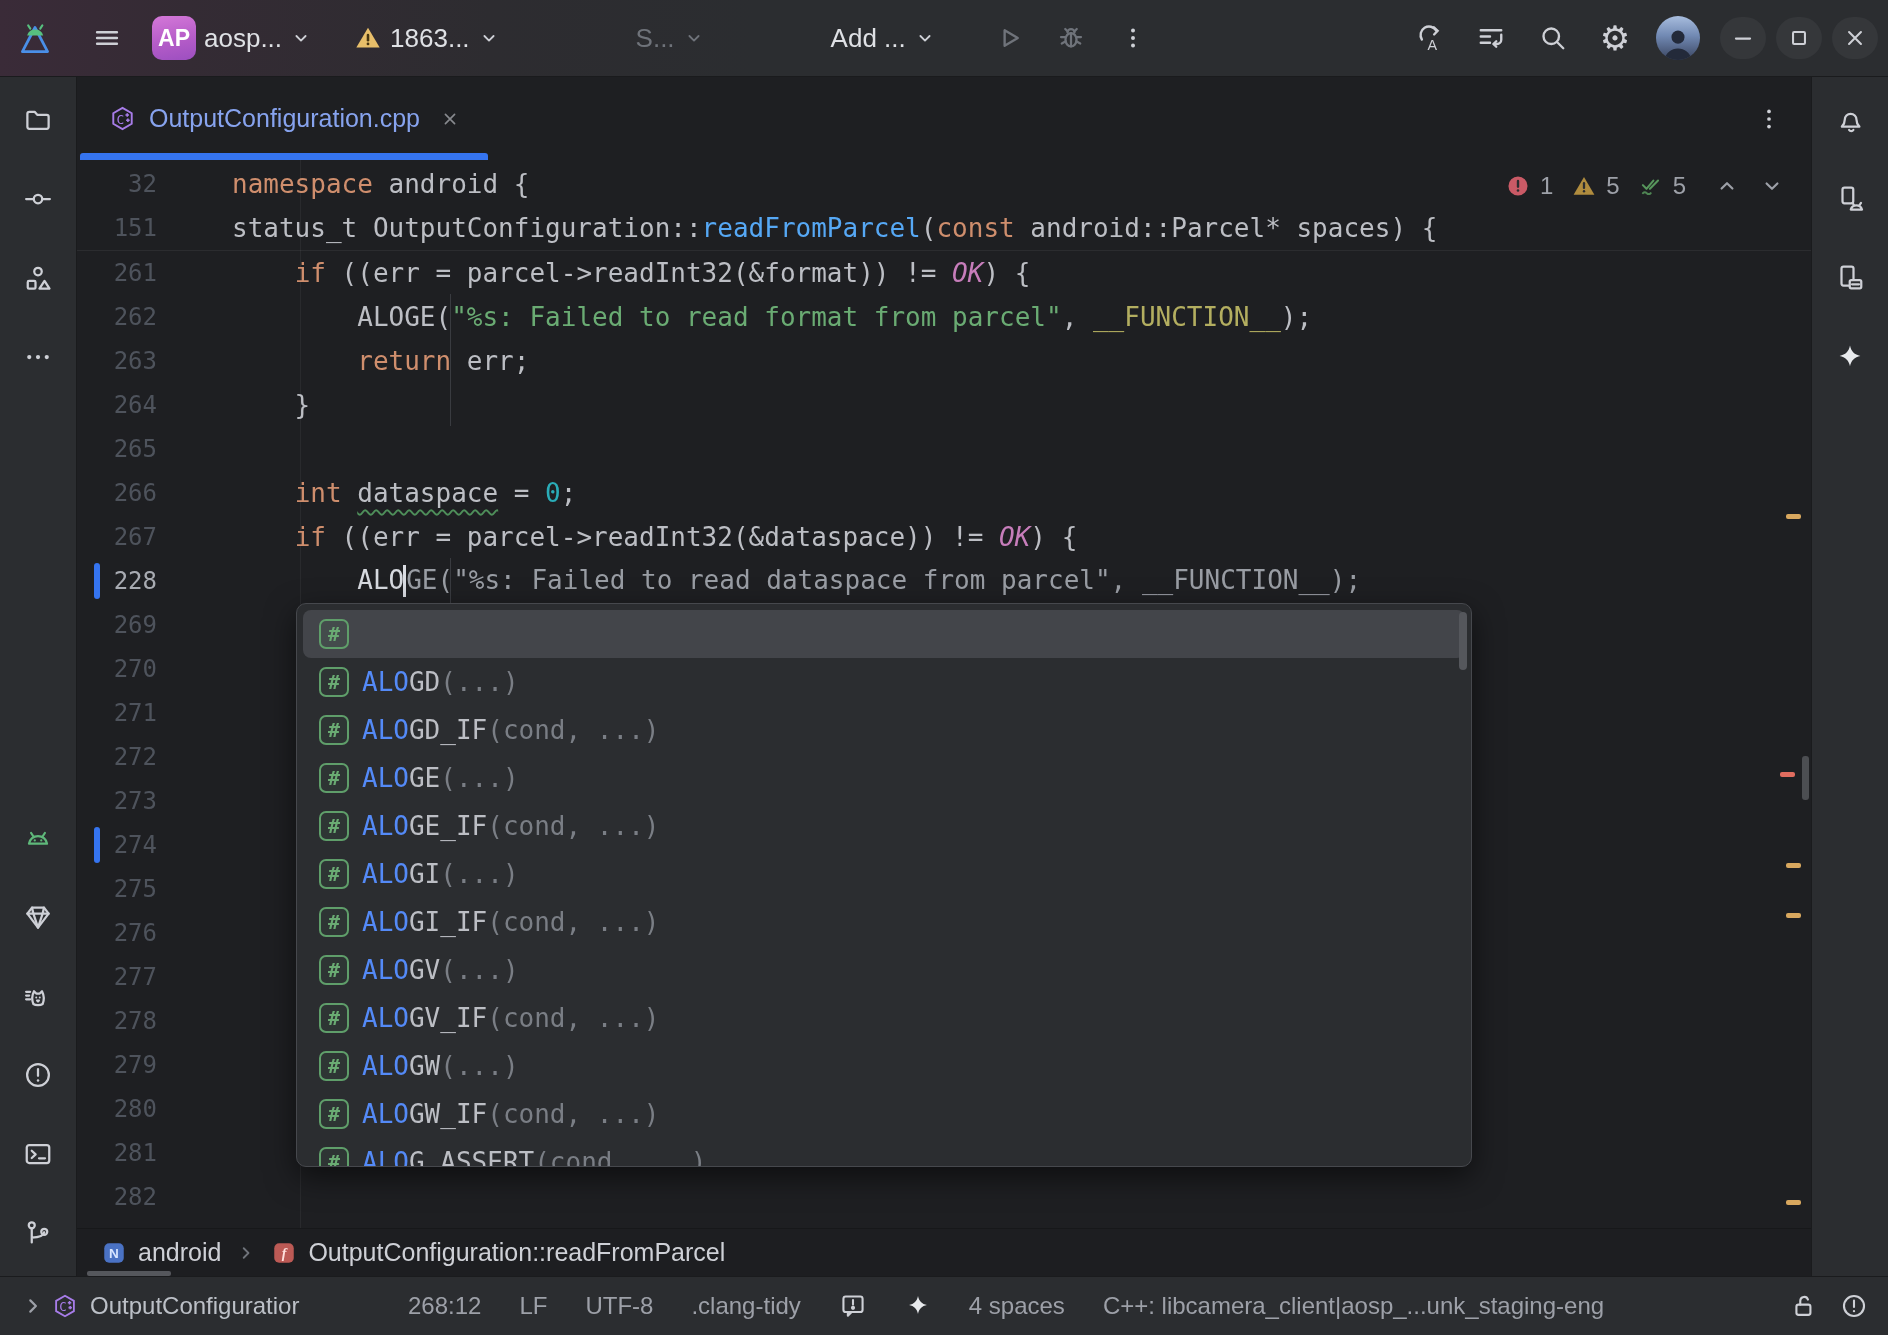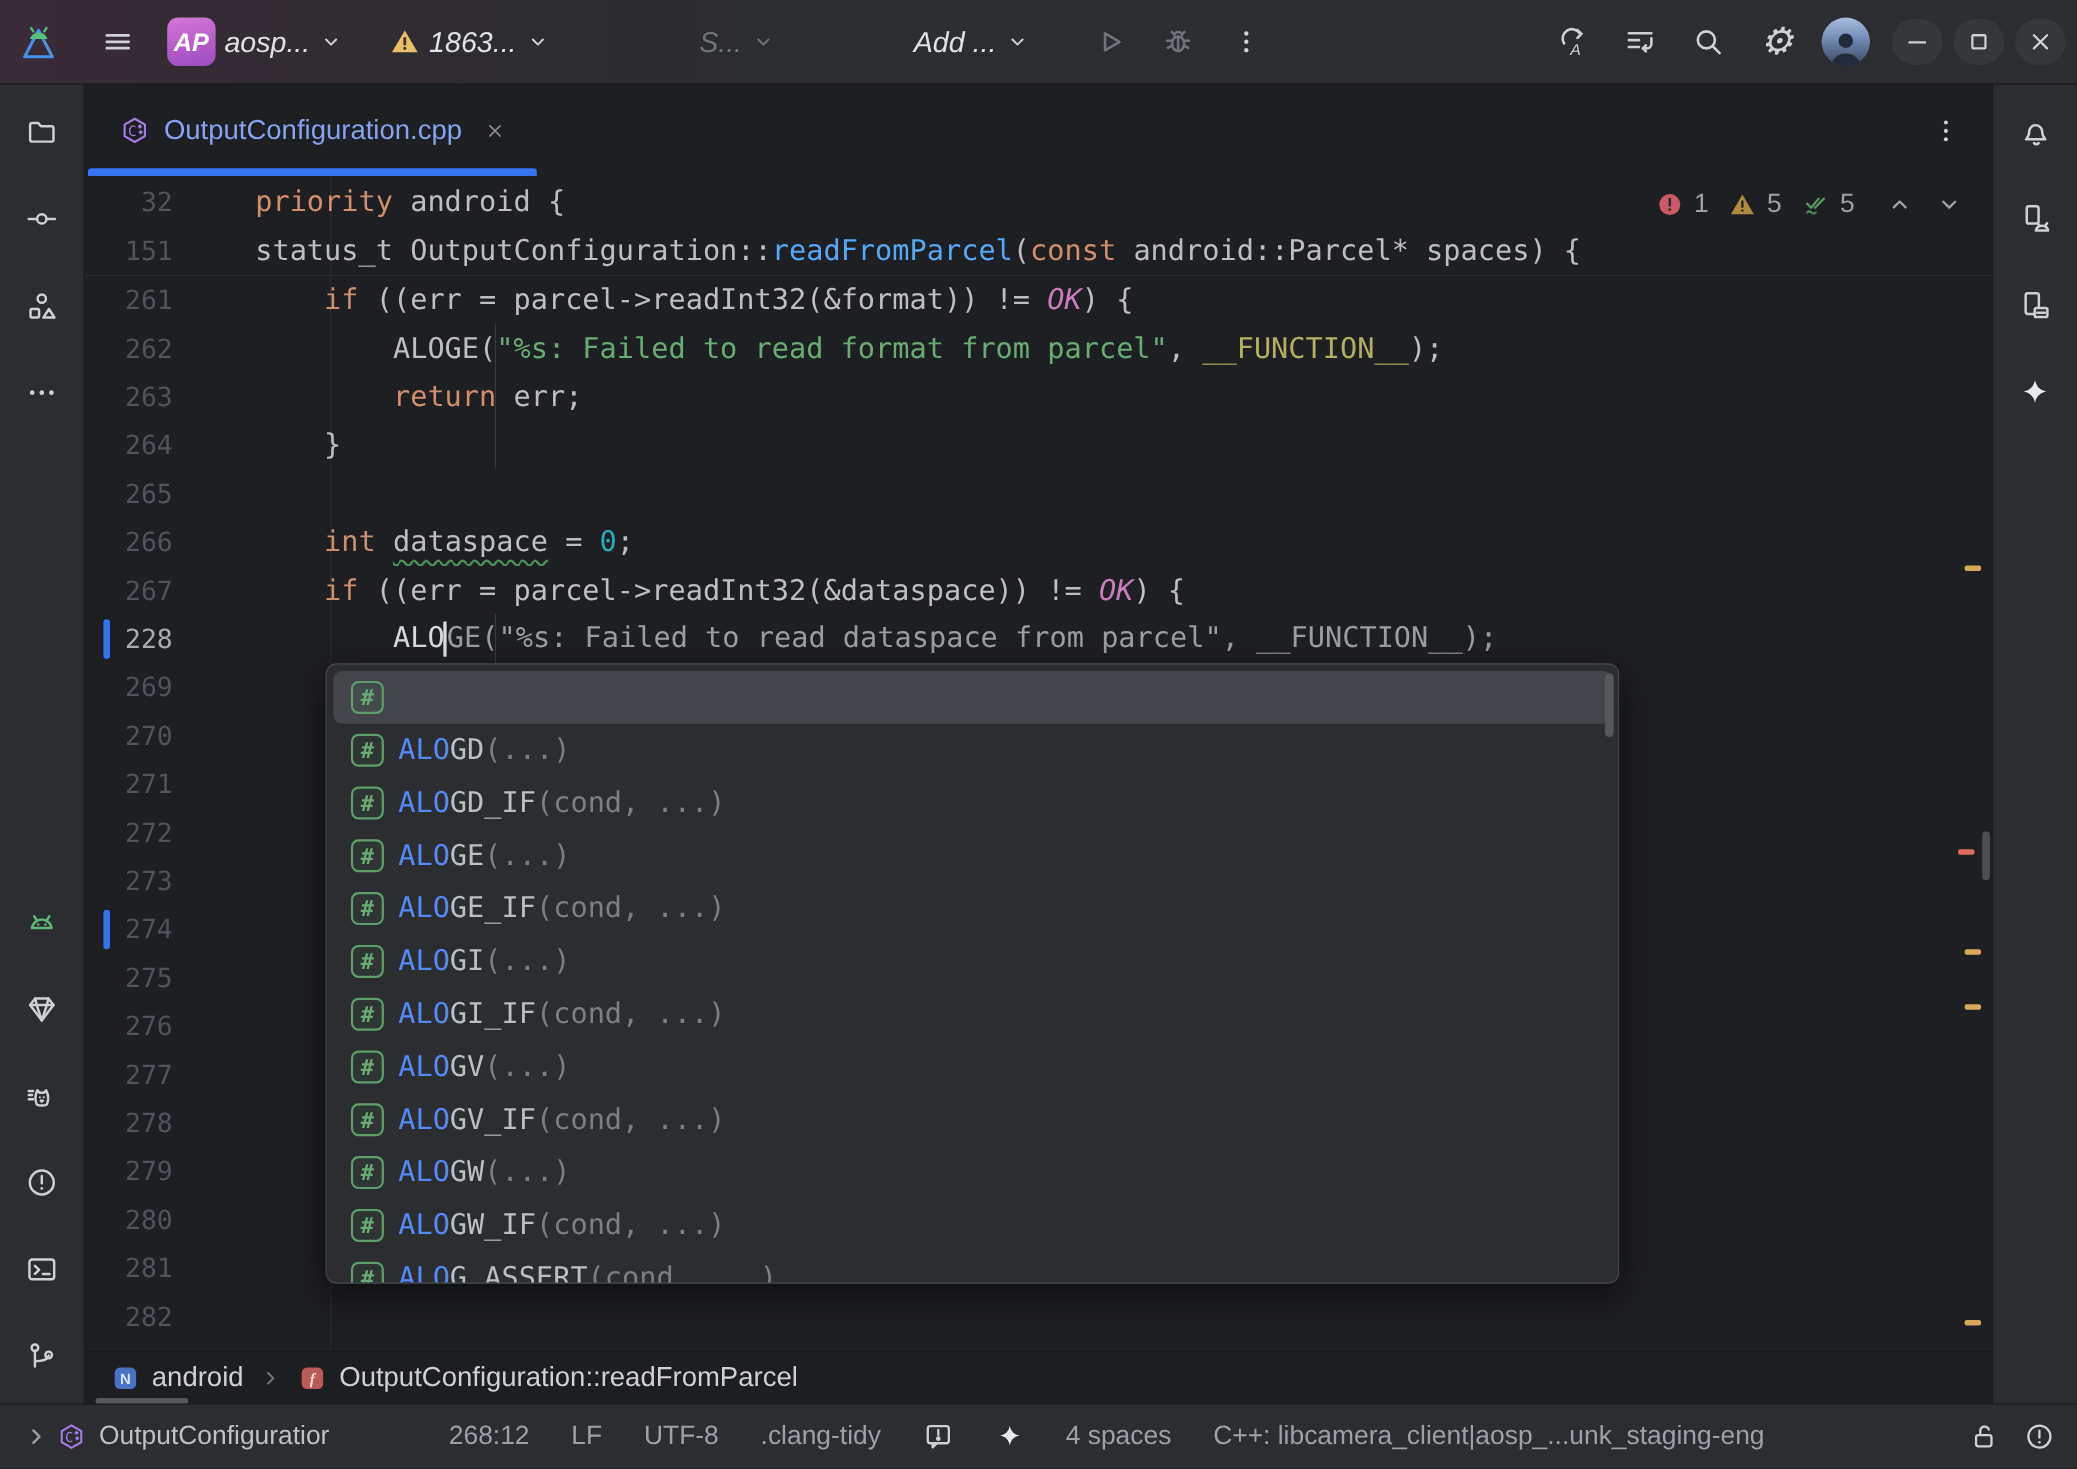--- a/index.html
+++ b/index.html
@@ -5,21 +5,21 @@
   * { margin:0; padding:0; box-sizing:border-box; cursor:default; user-select:none; }
   html,body { width:1888px; height:1335px; overflow:hidden; background:#1e1f22;
     font-family:"Liberation Sans", sans-serif; color:#ced0d6; }
   .app { width:1888px; height:1335px; display:flex; flex-direction:column; }
 
   
   .titlebar { height:77px; flex:0 0 77px; display:flex; align-items:center; padding:0 10px 0 14px;
     background:linear-gradient(90deg,#3a2b38 0%,#342b34 10%,#2d2c30 26%,#2b2d30 40%,#2b2d30 100%);
     border-bottom:1px solid #1a1b1d; }
   .tb-btn { height:50px; min-width:50px; border-radius:10px; display:flex; align-items:center;
-    justify-content:center; gap:8px; padding:0 8px; background:transparent; border:none; color:#ced0d6;font-style:italic; }
+    justify-content:center; gap:8px; padding:0 8px; background:transparent; border:none; color:#ced0d6; }
   .tb-btn .lbl { font-size:26px; color:#dfe1e5; white-space:nowrap; }
   .tb-btn .lbl.dim { color:#6f737a; }
   .ic { display:inline-flex; align-items:center; justify-content:center; }
   .ic svg { display:block; }
   .ic-28 svg { width:28px; height:28px; }
   .ic-30 svg { width:30px; height:30px; }
   .ic-22 svg { width:22px; height:22px; }
   .ic-26 svg { width:26px; height:26px; }
   .proj-badge { width:44px; height:44px; border-radius:10px; background:linear-gradient(170deg,#d478d8 0%,#b55cc8 55%,#9c4fc0 100%);
     color:#fff; font-weight:bold; font-size:23px; display:flex; align-items:center; justify-content:center; }
@@ -357,21 +357,21 @@
             </svg>
         </span>
       </div>
 
       <div class="editor">
         <div class="gutter-sep"></div>
         <div class="rows" id="code-rows">
             <div class="sticky-wrap">
               <div class="row">
                 <span class="ln">32</span>
-                <span class="code"><span class="s-kw">priority</span><span class="s-pl"> android {</span></span>
+                <span class="code"><span class="s-kw">namespace</span><span class="s-pl"> android {</span></span>
               </div>
               <div class="row">
                 <span class="ln">151</span>
                 <span class="code"><span class="s-pl">status_t OutputConfiguration::</span><span class="s-fn">readFromParcel</span><span class="s-pl">(</span><span class="s-kw">const</span><span class="s-pl"> android::Parcel* spaces) {</span></span>
               </div>
             </div>
             <div class="row">
               <span class="ln">261</span>
               <span class="code"><span class="s-pl">    </span><span class="s-kw">if</span><span class="s-pl"> ((err = parcel-&gt;readInt32(&amp;format)) != </span><span class="s-cst">OK</span><span class="s-pl">) {</span></span>
             </div>

